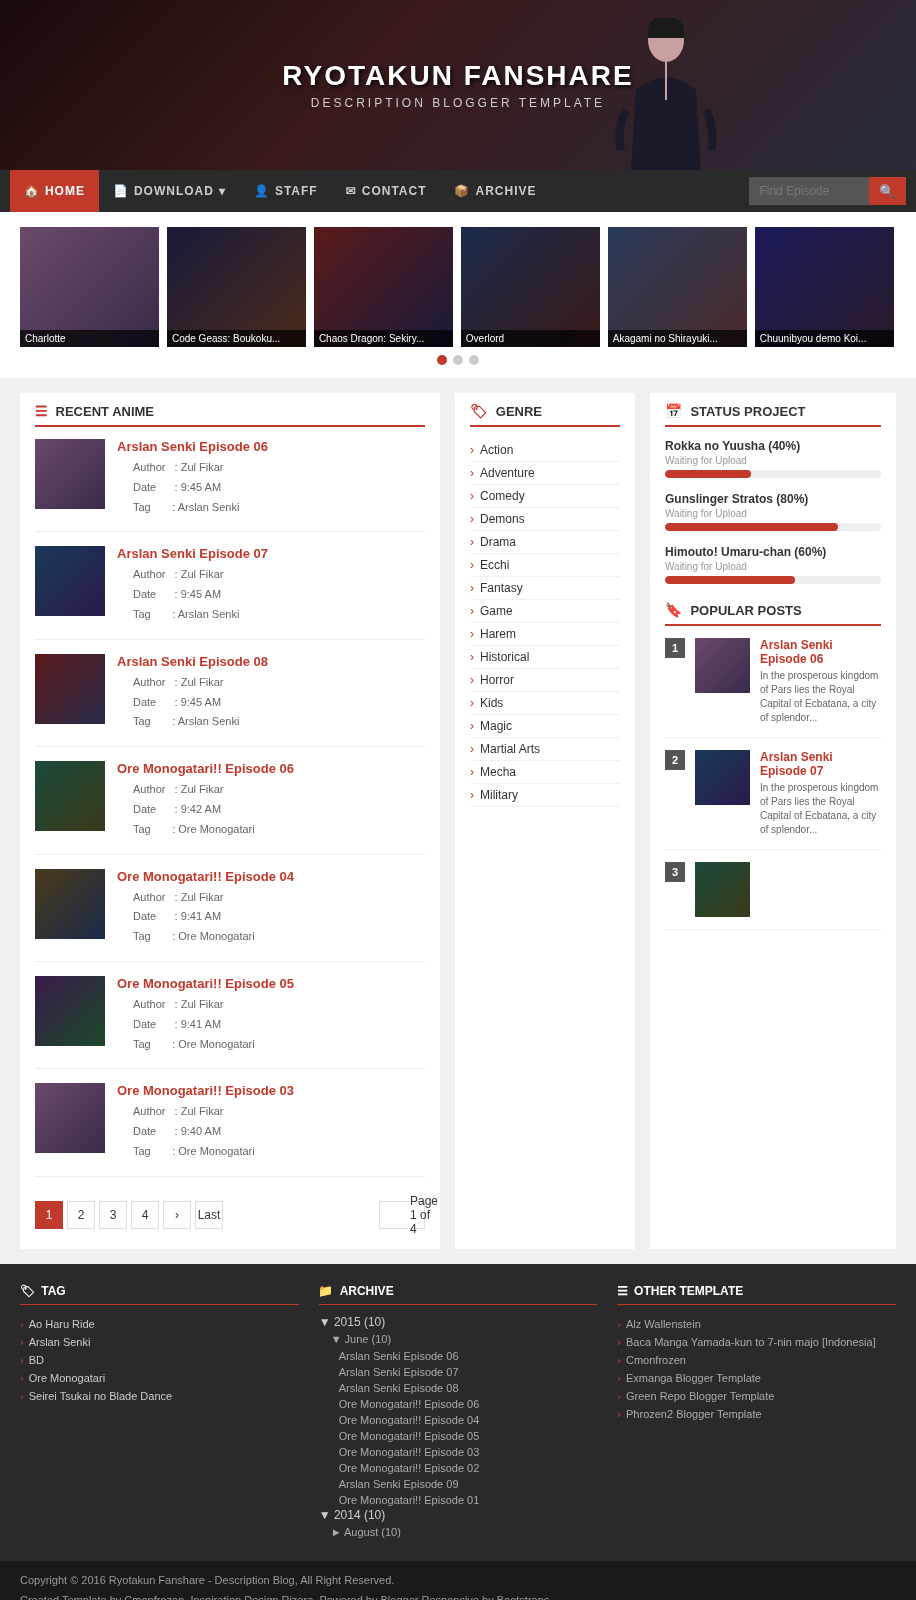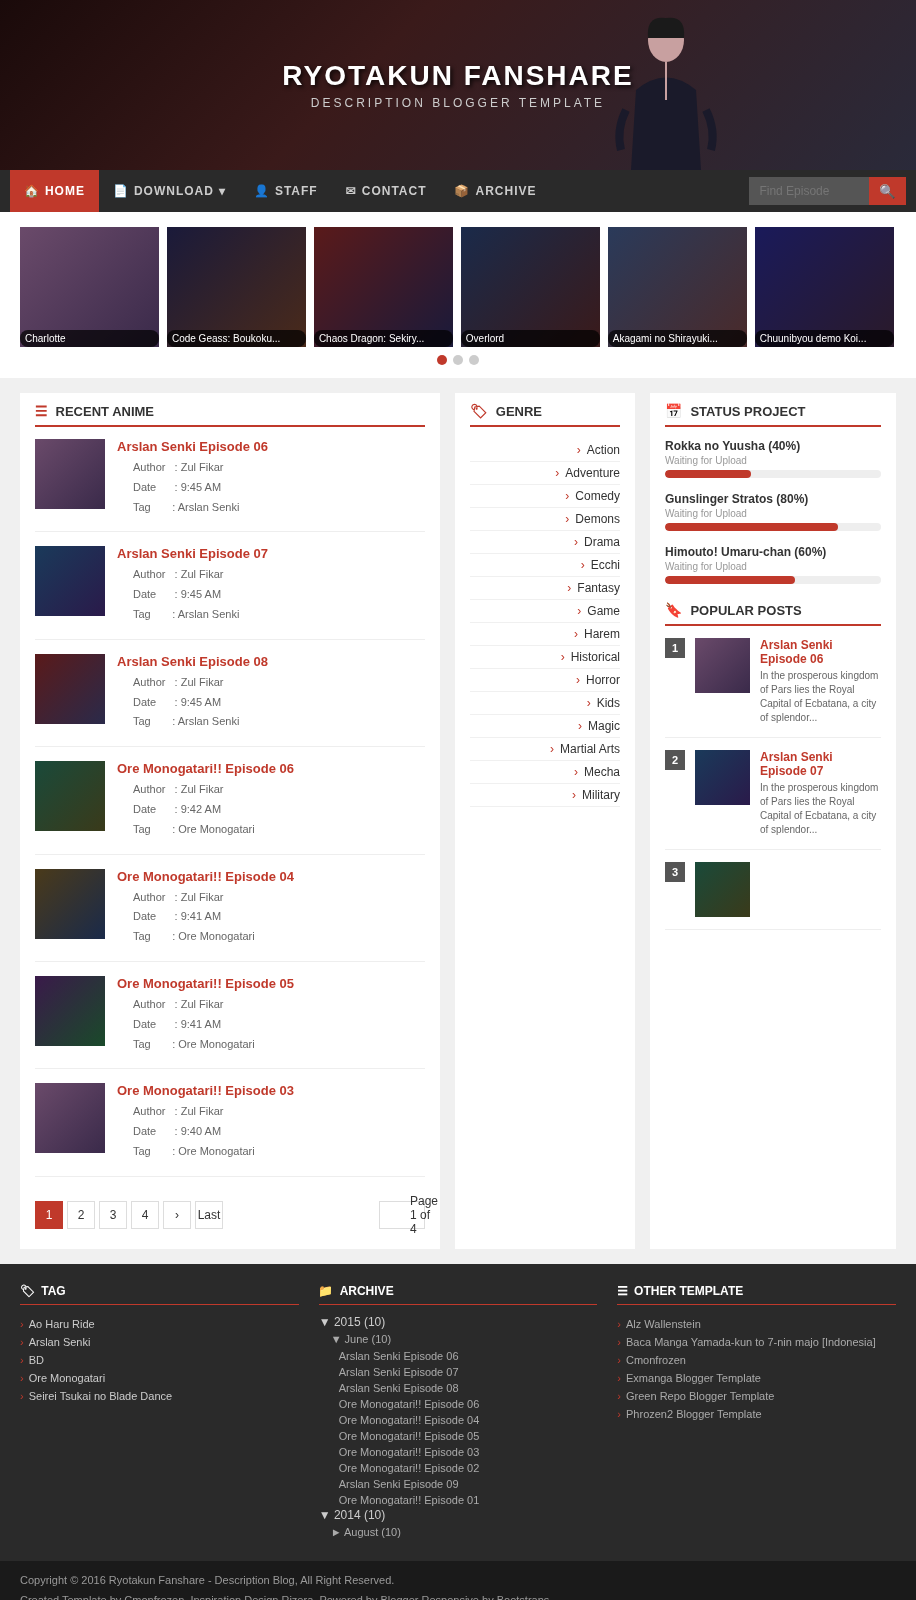--- a/index.html
+++ b/index.html
@@ -128,21 +128,20 @@
     }
     .slider-item-label {
       position: absolute;
       bottom: 0;
       left: 0;
       right: 0;
       background: rgba(0,0,0,0.7);
       color: #fff;
       font-size: 10px;
       padding: 3px 5px;
-      border-radius: 8px;
     }
     .slider-dots {
       display: flex;
       justify-content: center;
       gap: 6px;
       padding: 8px 0;
     }
     .slider-dot {
       width: 10px; height: 10px;
       border-radius: 50%;
@@ -243,21 +242,20 @@
       padding-left: 44px;
     }
 
     
     .genre-list { list-style: none; }
     .genre-list li {
       padding: 4px 0;
       border-bottom: 1px solid #f0f0f0;
       font-size: 12px;
       cursor: pointer;
-      text-align: right;
     }
     .genre-list li:before {
       content: '›';
       color: #c0392b;
       margin-right: 6px;
     }
 
     
     .status-item { margin-bottom: 14px; }
     .status-title { font-size: 12px; font-weight: bold; margin-bottom: 2px; }

